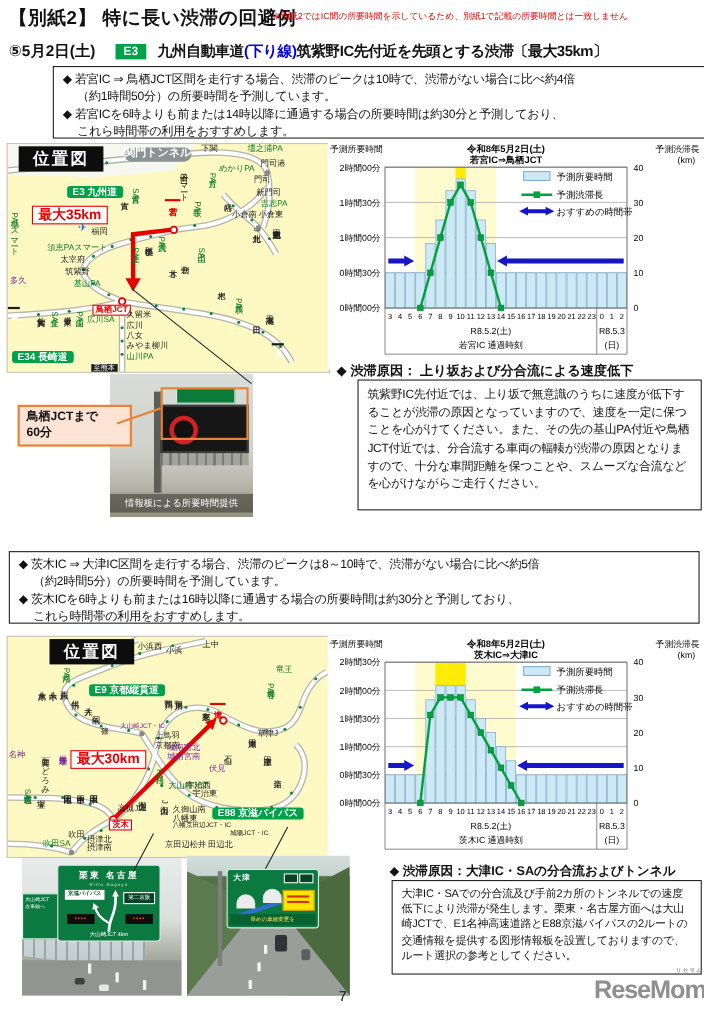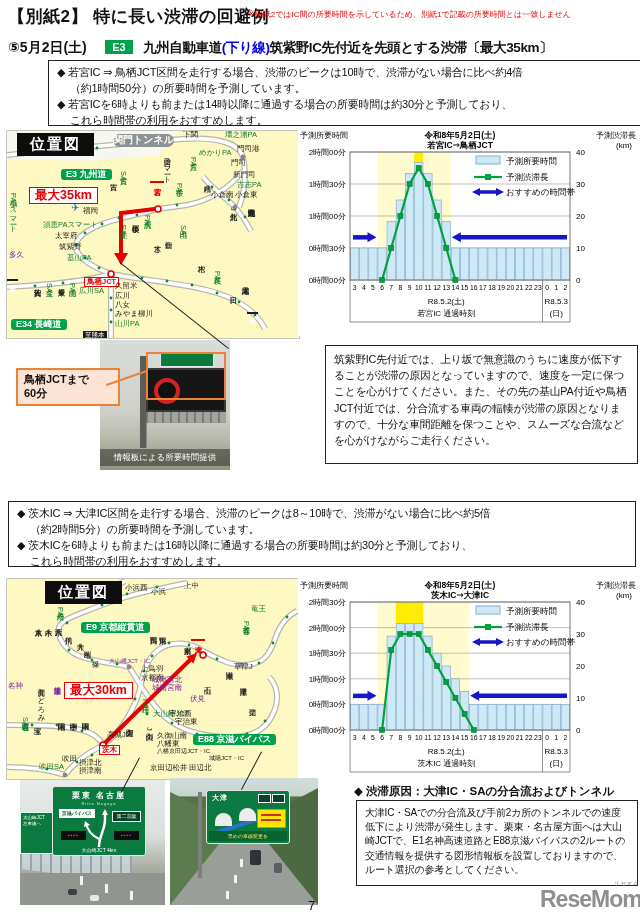--- a/index.html
+++ b/index.html
@@ -356,20 +356,21 @@
     <div class="lattice"></div>
     <div class="cap">情報板による所要時間提供</div>
   </div>
   <div class="hl-rect" style="left:146px;top:352px;width:76px;height:44px;"></div>
   <div class="callout" style="left:16px;top:368px;width:88px;">
     <div>鳥栖JCTまで</div>
     <div>60分</div>
   </div>
   <div class="lead orange" style="left:106px;top:384px;width:42px;transform:rotate(-19deg);"></div>
 
+  <div class="abs cause-h" style="left:306px;top:329px;">◆ 渋滞原因： 上り坂および分合流による速度低下</div>
   <div class="abs cause-box" style="left:325px;top:345px;width:295px;height:107px;">筑紫野IC先付近では、上り坂で無意識のうちに速度が低下することが渋滞の原因となっていますので、速度を一定に保つことを心がけてください。また、その先の基山PA付近や鳥栖JCT付近では、分合流する車両の輻輳が渋滞の原因となりますので、十分な車間距離を保つことや、スムーズな合流などを心がけながらご走行ください。</div>
 
 
   <div class="abs bullet-box" style="left:8px;top:501px;width:610px;height:56px;">
     <div class="b">◆ 茨木IC ⇒ 大津IC区間を走行する場合、渋滞のピークは8～10時で、渋滞がない場合に比べ約5倍
 （約2時間5分）の所要時間を予測しています。</div>
     <div class="b">◆ 茨木ICを6時よりも前または16時以降に通過する場合の所要時間は約30分と予測しており、
 これら時間帯の利用をおすすめします。</div>
   </div>
 

